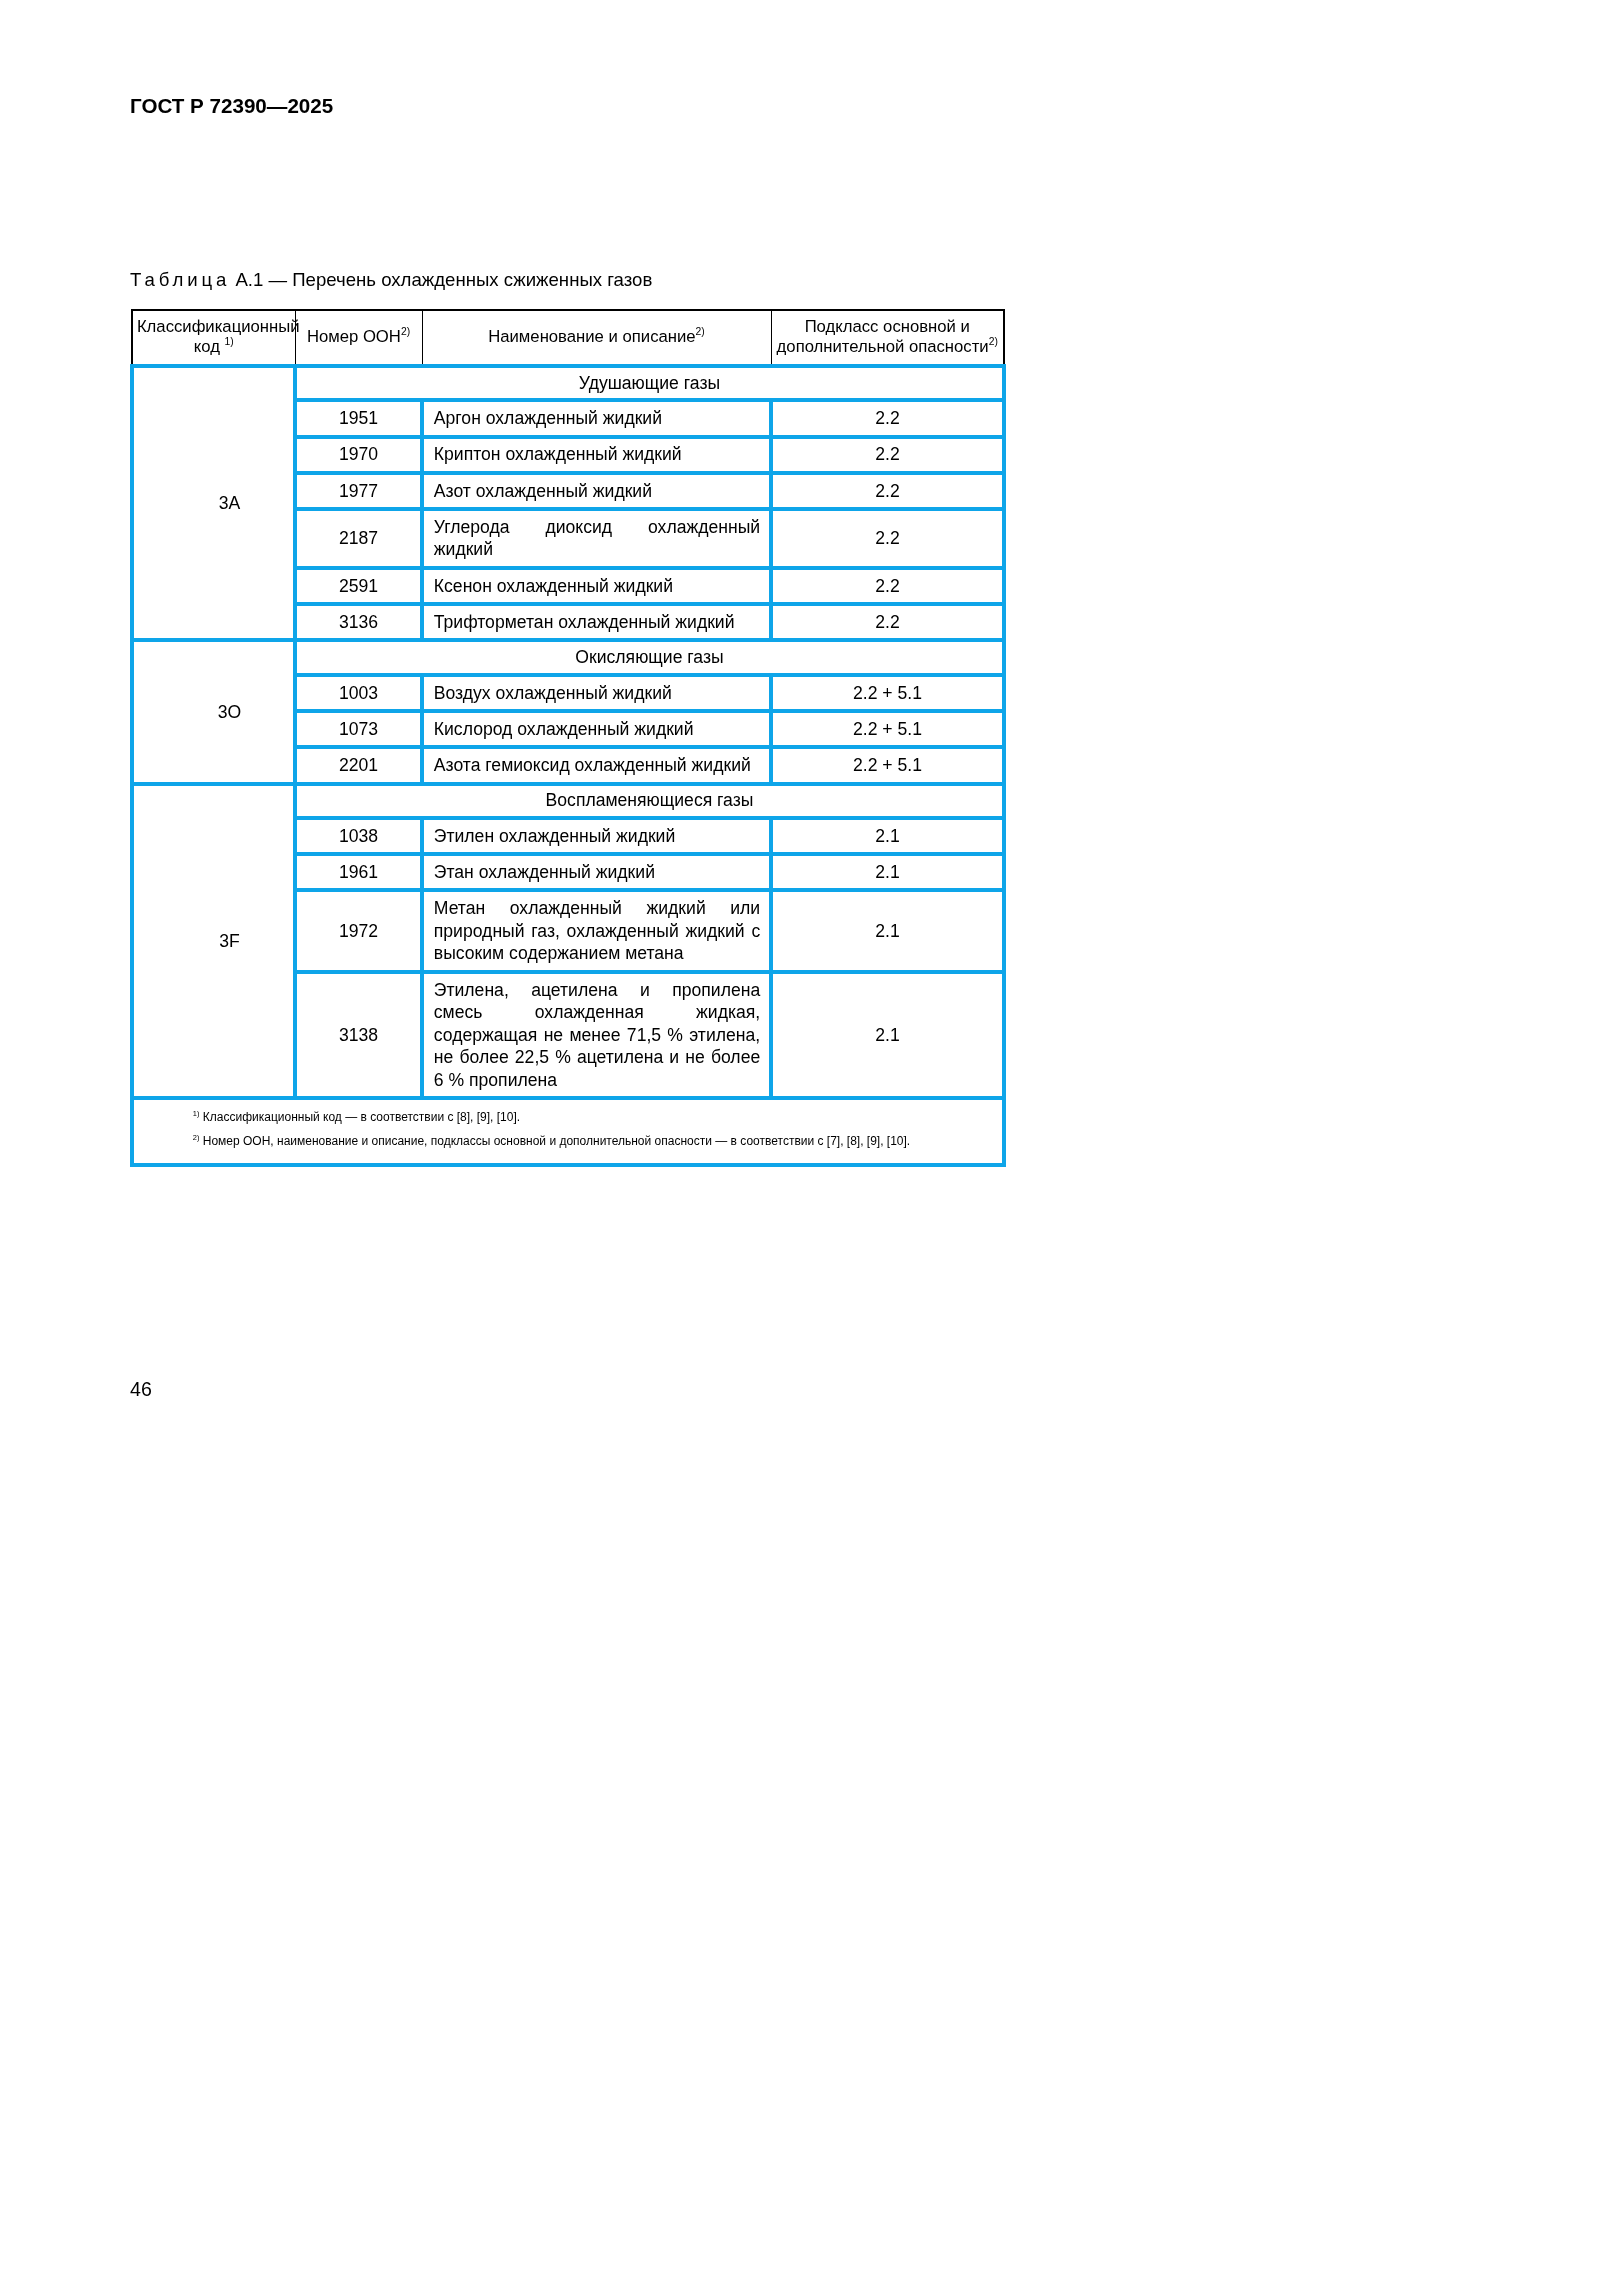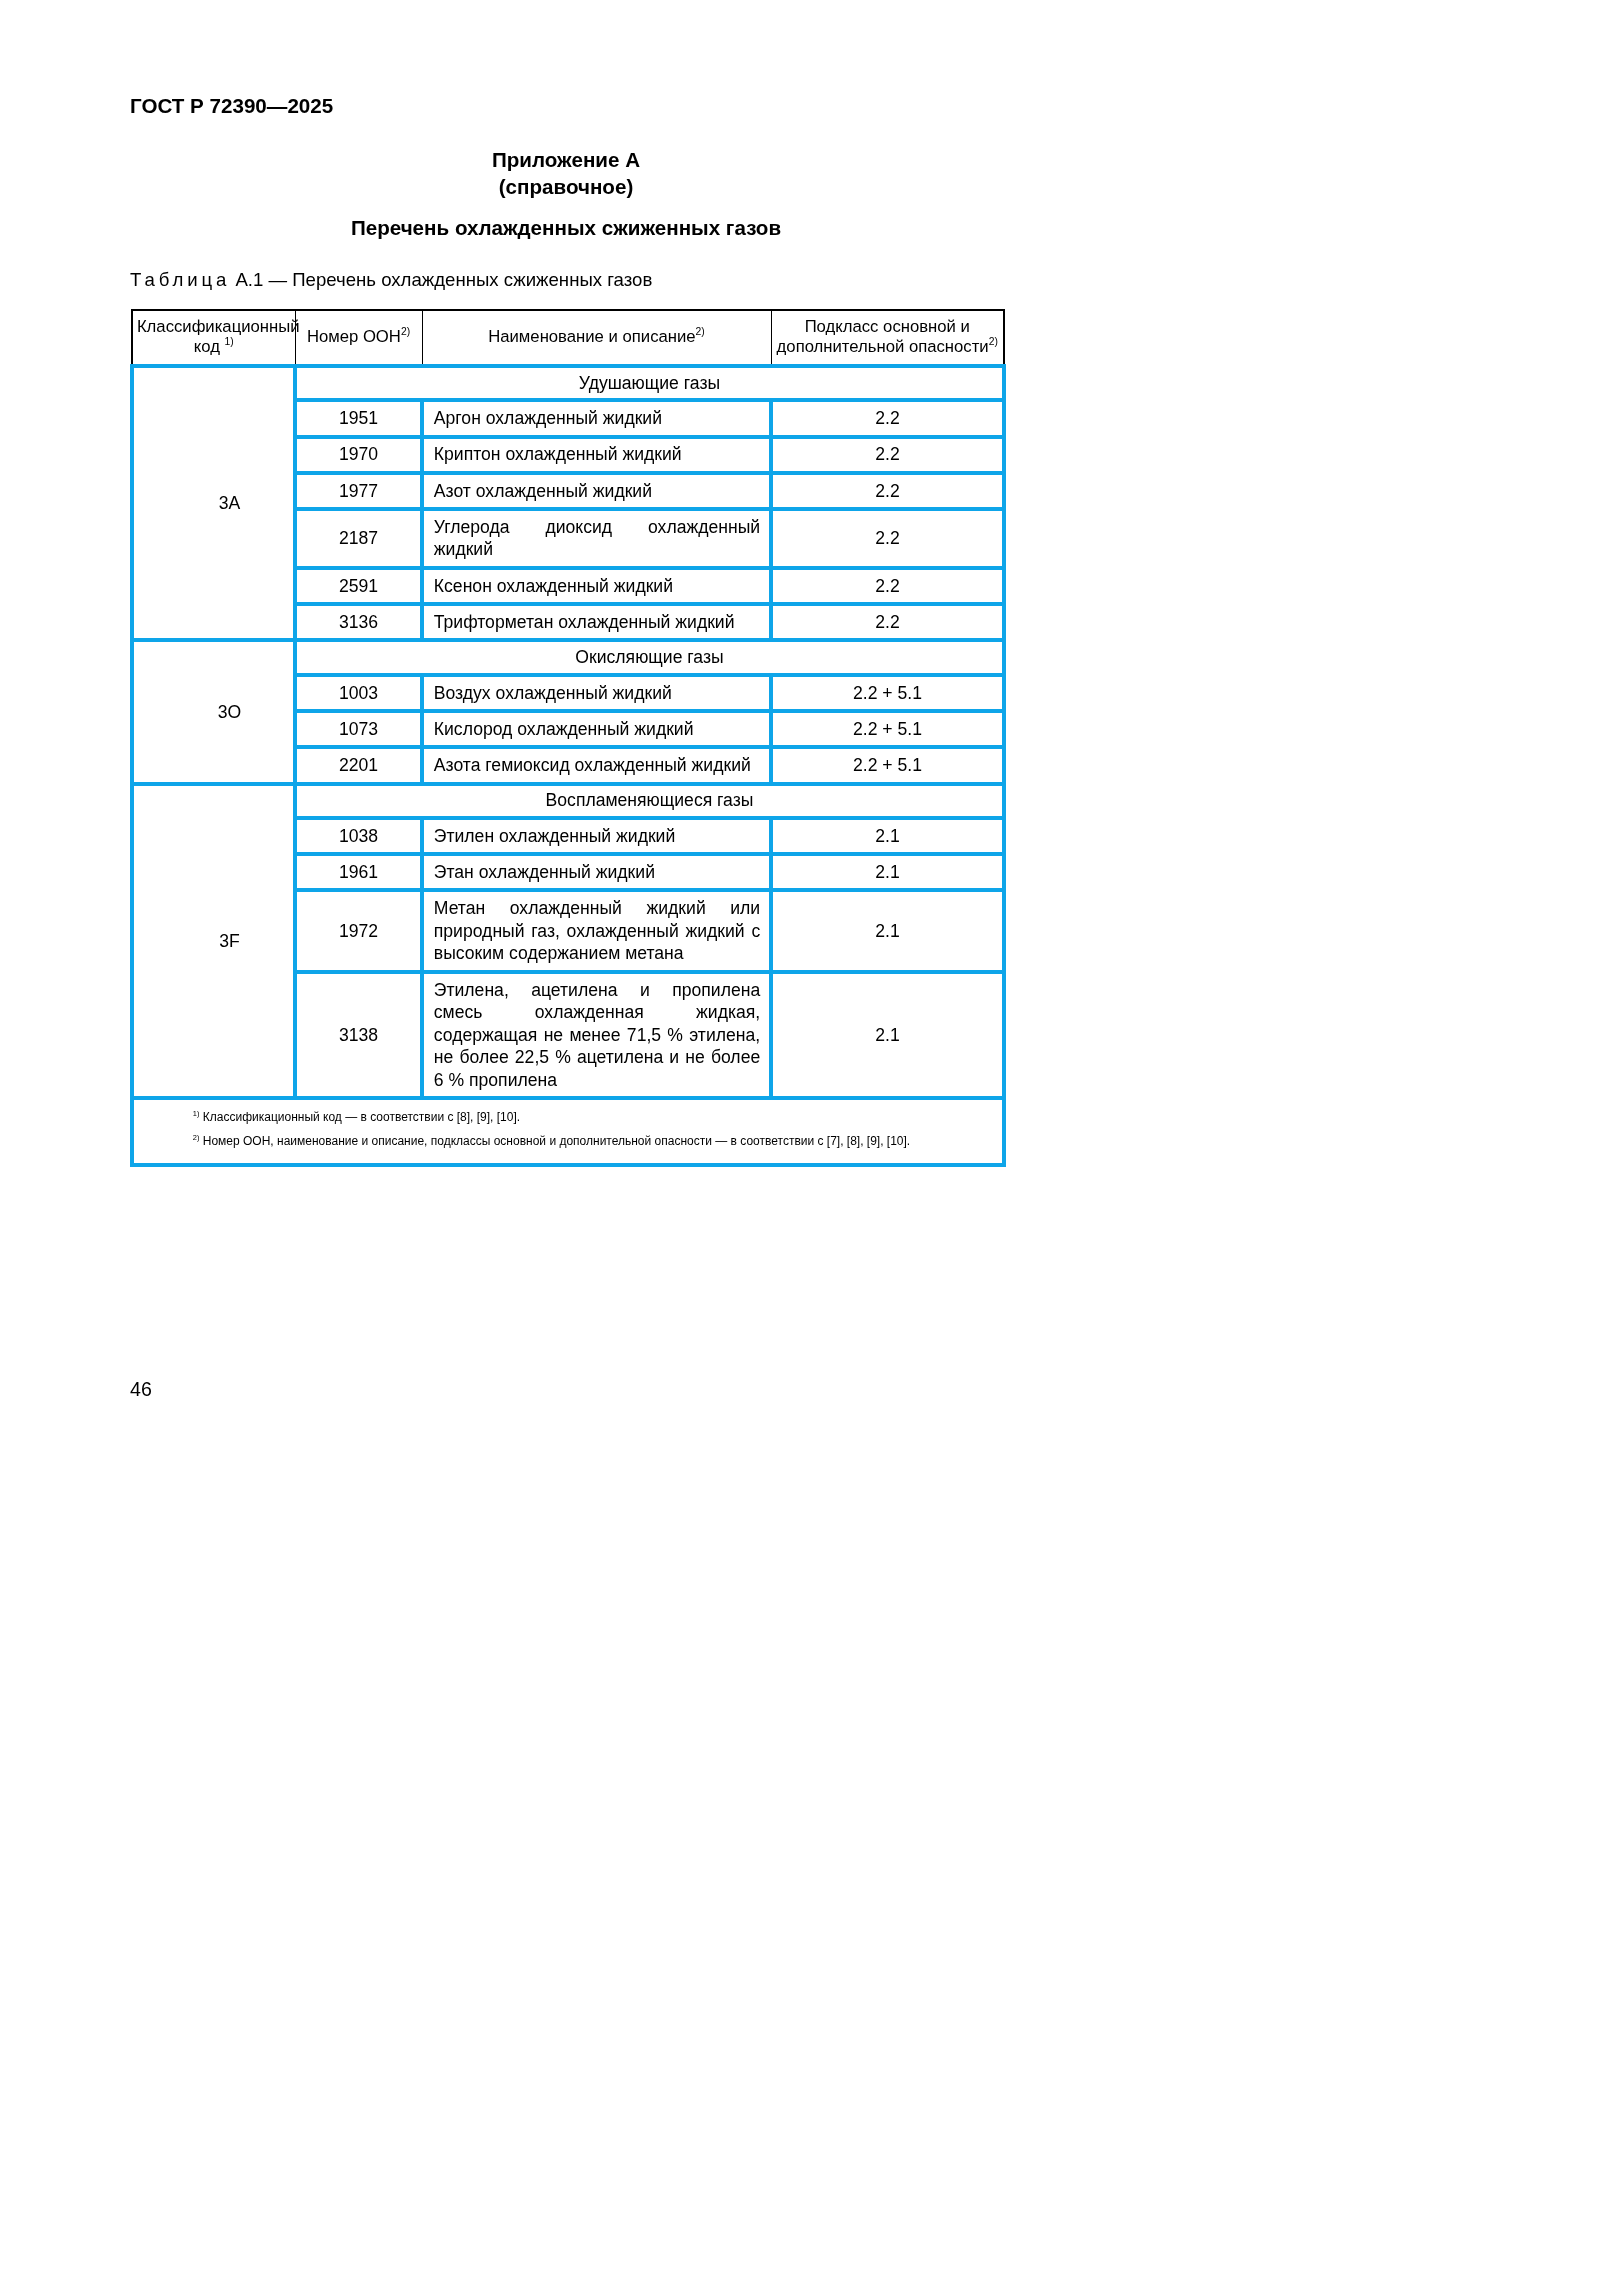--- a/index.html
+++ b/index.html
@@ -129,26 +129,21 @@
     font-size: 19.6px;
   }
 </style>
 </head>
 <body>
 
 <div class="page">
 
   <div class="doc-header">ГОСТ Р 72390—2025</div>
 
-  <div class="annex-block">
-    <div>Приложение А</div>
-    <div>(справочное)</div>
-  </div>
-
-  <div class="main-heading">Перечень охлажденных сжиженных газов</div>
+
 
   <div class="table-caption">
     <span class="spaced">Таблица</span><span> А.1 — Перечень охлажденных сжиженных газов</span>
   </div>
 
   <div class="table-wrap">
     <table class="gas-table">
       <colgroup>
         <col class="c1">
           <col class="c2">

